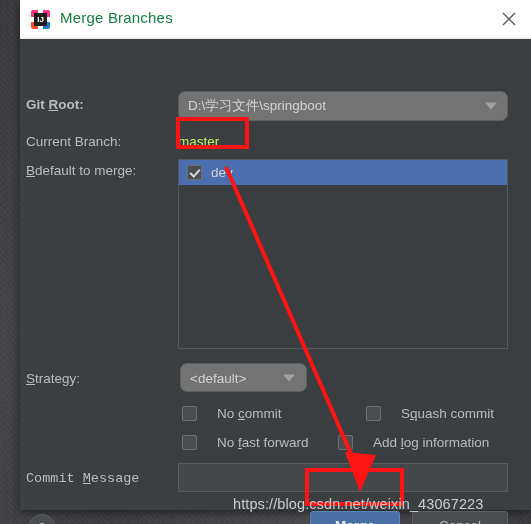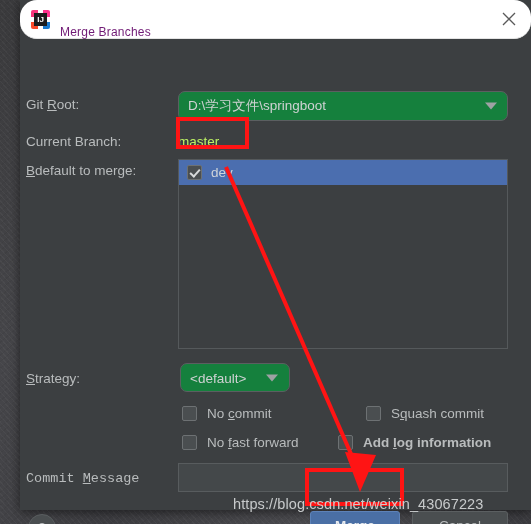--- a/index.html
+++ b/index.html
@@ -42,37 +42,36 @@
     background: #3c3f41;
     box-shadow: 0 2px 10px rgba(0,0,0,.55);
   }
 
   
   #titlebar {
     position: relative;
     height: 38px;
     background: #ffffff;
     border-bottom: 1px solid #e4e4e4;
-    border-radius: 17px;
   }
   #title-icon {
     position: absolute;
     left: 11px;
     top: 10px;
     width: 19px;
     height: 19px;
     border-radius: 2px;
     overflow: hidden;
   }
   #title-text {
     position: absolute;
     left: 40px;
-    top: 25px;
-    font-size: 12px;
-    color: #701a75;
+    top: 9px;
+    font-size: 15px;
+    color: #15803d;
     letter-spacing: .2px;
     white-space: nowrap;
   }
   #close-btn {
     position: absolute;
     right: 10px;
     top: 8px;
     width: 24px;
     height: 22px;
     cursor: pointer;
@@ -96,21 +95,21 @@
   .value-text {
     position: absolute;
     font-size: 13.5px;
     color: #bef264;
     white-space: nowrap;
   }
 
   
   .combo {
     position: absolute;
-    background: #15803d;
+    background: #737373;
     border: 1px solid #5b5f61;
     border-radius: 7px;
     box-sizing: border-box;
     cursor: pointer;
   }
   .combo .combo-text {
     position: absolute;
     left: 9px;
     top: 50%;
     transform: translateY(-50%);
@@ -184,21 +183,21 @@
   }
 
   
   .optbox {
     position: absolute;
     display: flex;
     align-items: center;
     cursor: pointer;
   }
   .optbox .opt-label {
-    margin-left: 10px;
+    margin-left: 20px;
     font-size: 13.5px;
     color: #b9bcbd;
     white-space: nowrap;
   }
   .optbox .opt-label u { text-decoration: underline; text-underline-offset: 1px; }
 
   
   #commit-field {
     position: absolute;
     left: 158px;
@@ -301,21 +300,21 @@
     <div id="title-text">Merge Branches</div>
     <div id="close-btn">
       <svg width="24" height="22" viewBox="0 0 24 22">
         <path d="M6 5 L18 17 M18 5 L6 17" stroke="#5a5a5a" stroke-width="1.3" fill="none"></path>
       </svg>
     </div>
   </div>
 
   <div id="content">
 
-    <div class="lbl" style="left:6px; top:58px;">
+    <div class="lbl" style="left:6px; top:58px;font-weight:bold;">
       <span>Git </span><u>R</u><span>oot:</span>
     </div>
     <div class="combo" id="git-root-combo" style="left:158px; top:52px; width:330px; height:30px;">
       <div class="combo-text">D:\学习文件\springboot</div>
       <div class="arrow" style="right:10px;"></div>
     </div>
 
     <div class="lbl" style="left:6px; top:95px;">Current Branch:</div>
     <div class="value-text" style="left:158px; top:95px;">master</div>
 
@@ -325,21 +324,21 @@
     <div id="branch-list">
       <div id="branch-row">
         <span class="cb checked"></span>
         <span class="branch-name">dev</span>
       </div>
     </div>
 
     <div class="lbl" style="left:6px; top:332px;">
       <u>S</u><span>trategy:</span>
     </div>
-    <div class="combo" id="strategy-combo" style="left:160px; top:324px; width:110px; height:29px;text-align:right;">
+    <div class="combo" id="strategy-combo" style="left:160px; top:324px; width:127px; height:29px;text-align:right;">
       <div class="combo-text">&lt;default&gt;</div>
       <div class="arrow" style="right:11px;"></div>
     </div>
 
     <div class="optbox" style="left:162px; top:367px;">
       <span class="cb"></span>
       <span class="opt-label">
         <span>No </span><u>c</u><span>ommit</span>
       </span>
     </div>
@@ -351,21 +350,21 @@
       </span>
     </div>
 
     <div class="optbox" style="left:162px; top:396px;">
       <span class="cb"></span>
       <span class="opt-label">
         <span>No </span><u>f</u><span>ast forward</span>
       </span>
     </div>
 
-    <div class="optbox" style="left:318px; top:396px;font-weight:bold;">
+    <div class="optbox" style="left:318px; top:396px;">
       <span class="cb"></span>
       <span class="opt-label">
         <span>Add </span><u>l</u><span>og information</span>
       </span>
     </div>
 
     <div class="lbl" style="left:6px; top:432px;font-family:Liberation Mono, monospace;">
       <span>Commit </span><u>M</u><span>essage</span>
     </div>
     <div id="commit-field"></div>

